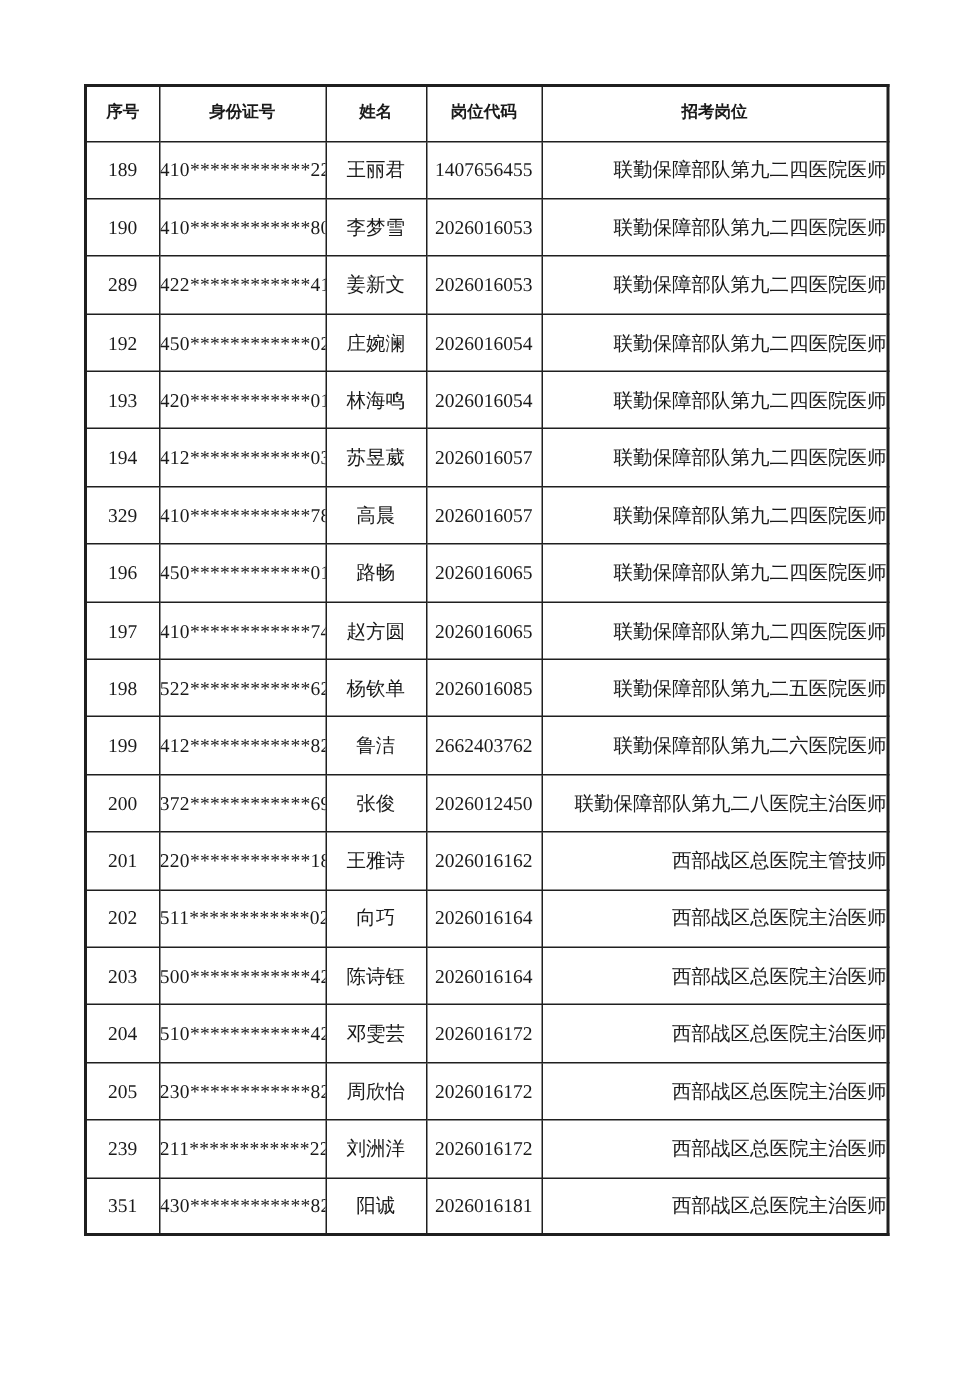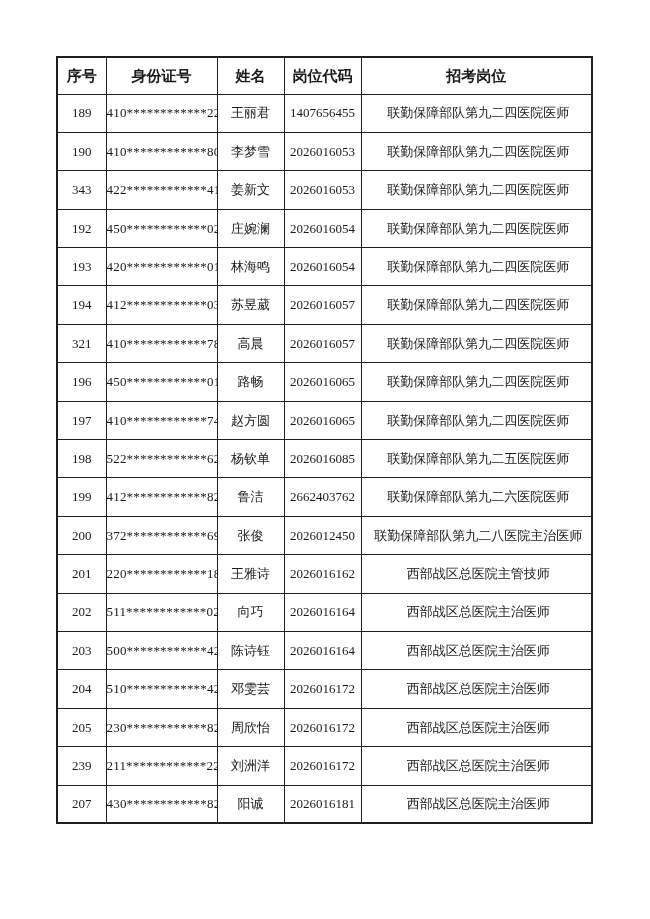--- a/index.html
+++ b/index.html
@@ -33,32 +33,32 @@
     text-align: center;
     vertical-align: middle;
     overflow: hidden;
     white-space: nowrap;
   }
   table.roster thead tr {
     height: 37px;
   }
   table.roster thead th {
     font-weight: bold;
-    font-size: 15px;
+    font-size: 11px;
   }
   table.roster tbody tr {
     height: 38.4px;
   }
   col.c0 { width: 49px; }
   col.c1 { width: 111px; }
   col.c2 { width: 67px; }
   col.c3 { width: 77px; }
   col.c4 { width: 231px; }
   table.roster td.col4 {
-    text-align: center;
+    text-align: right;
     padding-left: 4px;
   }
   table.roster td.col1 {
     letter-spacing: 0.2px;
   }
 </style>
 </head>
 <body>
 
 <div class="page">
@@ -88,21 +88,21 @@
           <td class="col4">联勤保障部队第九二四医院医师</td>
         </tr>
         <tr>
           <td class="col0">190</td>
           <td class="col1">410************803</td>
           <td class="col2">李梦雪</td>
           <td class="col3">2026016053</td>
           <td class="col4">联勤保障部队第九二四医院医师</td>
         </tr>
         <tr>
-          <td class="col0">343</td>
+          <td class="col0">289</td>
           <td class="col1">422************416</td>
           <td class="col2">姜新文</td>
           <td class="col3">2026016053</td>
           <td class="col4">联勤保障部队第九二四医院医师</td>
         </tr>
         <tr>
           <td class="col0">192</td>
           <td class="col1">450************025</td>
           <td class="col2">庄婉澜</td>
           <td class="col3">2026016054</td>
@@ -116,21 +116,21 @@
           <td class="col4">联勤保障部队第九二四医院医师</td>
         </tr>
         <tr>
           <td class="col0">194</td>
           <td class="col1">412************033</td>
           <td class="col2">苏昱葳</td>
           <td class="col3">2026016057</td>
           <td class="col4">联勤保障部队第九二四医院医师</td>
         </tr>
         <tr>
-          <td class="col0">321</td>
+          <td class="col0">329</td>
           <td class="col1">410************784</td>
           <td class="col2">高晨</td>
           <td class="col3">2026016057</td>
           <td class="col4">联勤保障部队第九二四医院医师</td>
         </tr>
         <tr>
           <td class="col0">196</td>
           <td class="col1">450************011</td>
           <td class="col2">路畅</td>
           <td class="col3">2026016065</td>
@@ -200,21 +200,21 @@
           <td class="col4">西部战区总医院主治医师</td>
         </tr>
         <tr>
           <td class="col0">239</td>
           <td class="col1">211************228</td>
           <td class="col2">刘洲洋</td>
           <td class="col3">2026016172</td>
           <td class="col4">西部战区总医院主治医师</td>
         </tr>
         <tr>
-          <td class="col0">207</td>
+          <td class="col0">351</td>
           <td class="col1">430************827</td>
           <td class="col2">阳诚</td>
           <td class="col3">2026016181</td>
           <td class="col4">西部战区总医院主治医师</td>
         </tr>
       </tbody>
   </table>
 </div>
 
 </body></html>

